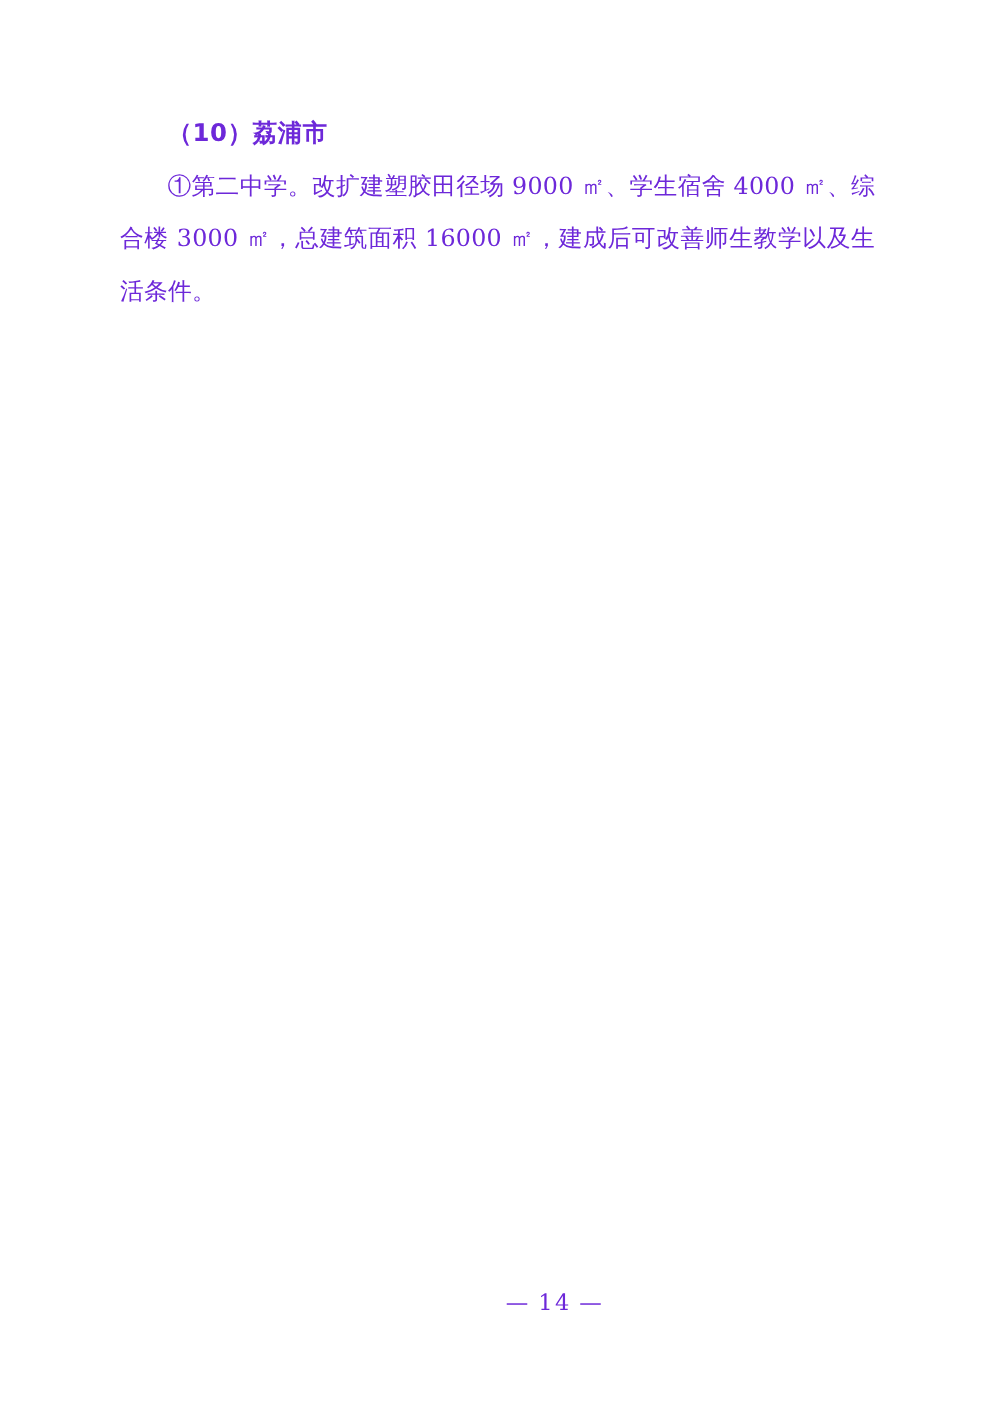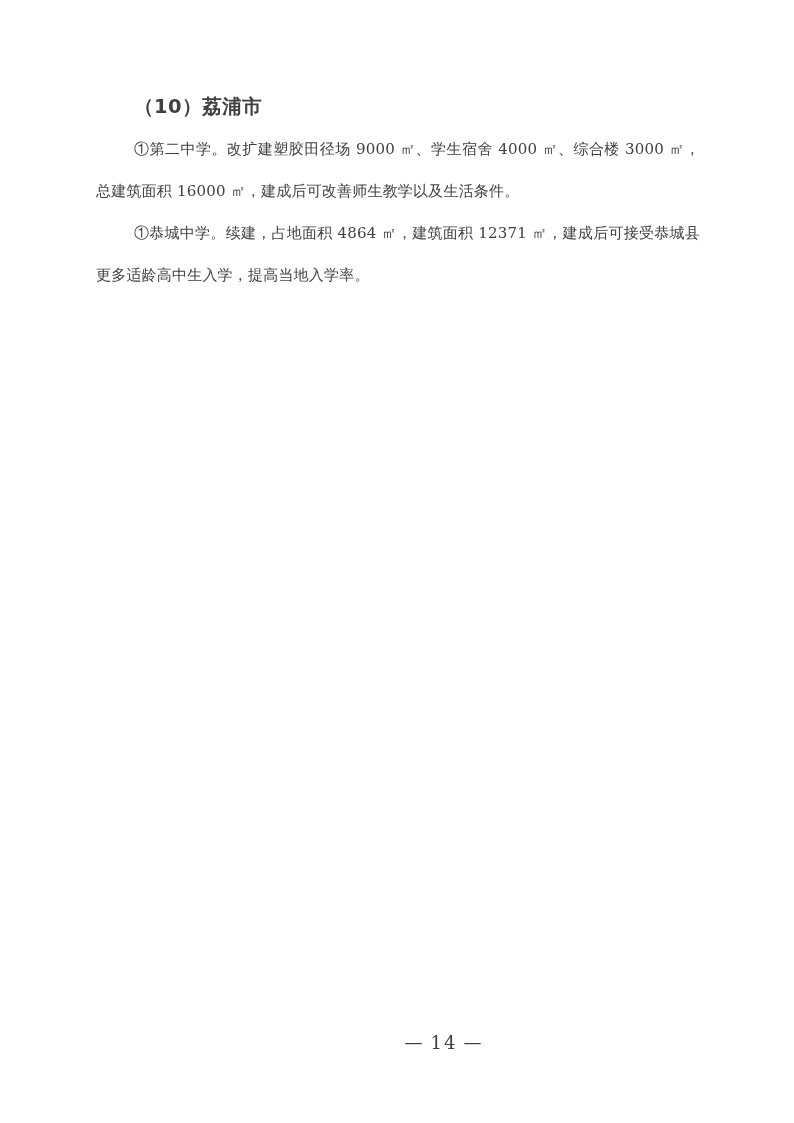--- a/index.html
+++ b/index.html
@@ -8,40 +8,40 @@
     background: #ffffff;
   }
   .page {
     position: relative;
     width: 794px;
     height: 1123px;
     background: #ffffff;
     margin: 0 auto;
     overflow: hidden;
     font-family: "DejaVu Serif", "Liberation Serif", serif;
-    color: #404040;
+    color: #6d28d9;
   }
   .content {
     position: absolute;
     left: 96px;
     top: 86px;
     width: 604px;
   }
   .heading {
     font-family: "DejaVu Sans", "Liberation Sans", sans-serif;
     font-weight: bold;
     font-size: 19.5px;
     line-height: 42px;
     letter-spacing: 0.5px;
     text-indent: 38px;
     margin: 0;
     white-space: nowrap;
   }
   .para {
-    font-size: 15px;
+    font-size: 19px;
     line-height: 42px;
     text-indent: 38px;
     margin: 0;
     text-align: justify;
     text-justify: inter-ideograph;
     letter-spacing: 0.2px;
   }
   .footer {
     position: absolute;
     left: 0;
@@ -64,21 +64,20 @@
 <div class="page">
 
   <div class="content">
 
     <p class="heading">（10）荔浦市</p>
 
     <p class="para">①第二中学。改扩建塑胶田径场 9000 ㎡、学生宿舍 4000 ㎡、综合楼 3000 ㎡，总建筑面积 16000 ㎡，建成后可改善师生教学以及生活条件。</p>
 
 
 
-    <p class="para">①恭城中学。续建，占地面积 4864 ㎡，建筑面积 12371 ㎡，建成后可接受恭城县更多适龄高中生入学，提高当地入学率。</p>
 
   </div>
 
   <div class="footer">
     <span class="dash">—</span><span>14</span><span class="dash">—</span>
   </div>
 
 </div>
 
 </body></html>

